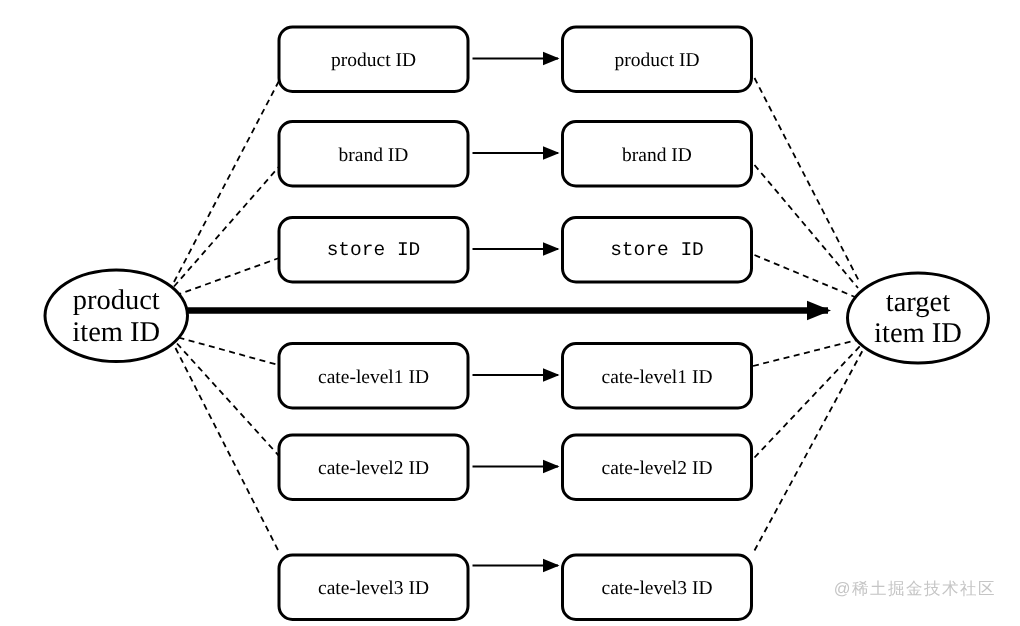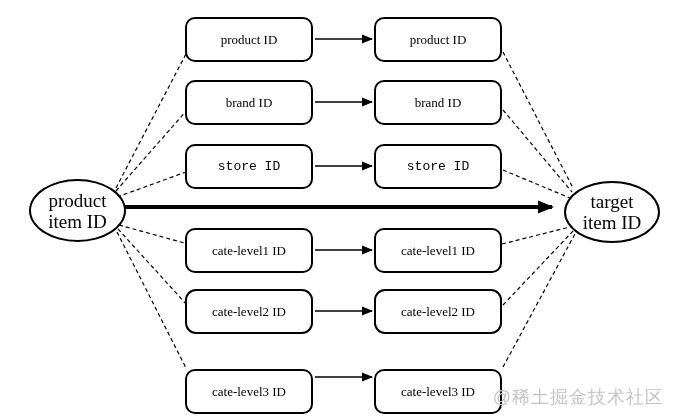--- a/index.html
+++ b/index.html
@@ -36,21 +36,21 @@
     font-size: 13px;
     color: #000000;
     white-space: nowrap;
   }
   .left-col  { left: 185px; }
   .right-col { left: 374px; }
   .row0 { top: 17px; }
   .row1 { top: 80px; font-family: Liberation Serif, serif; }
   .row2 { top: 144px; font-family: Liberation Mono, monospace; }
   .row3 { top: 228px; text-align: center; }
-  .row4 { top: 289px; border-radius: 11px; }
+  .row4 { top: 289px; }
   .row5 { top: 369px; }
   .ellipse-node {
     position: absolute;
     box-sizing: border-box;
     border: 2.5px solid #000000;
     border-radius: 50%;
     background: #ffffff;
     display: flex;
     flex-direction: column;
     align-items: center;
@@ -59,21 +59,21 @@
     line-height: 21px;
     color: #000000;
     text-align: center;
   }
   .ellipse-target  { left: 29px;  top: 179px; width: 97px; height: 63px; }
   .ellipse-context { left: 564px; top: 181px; width: 96px; height: 62px; }
   .watermark {
     position: absolute;
     right: 16px;
     top: 385px;
-    font-size: 18px;
+    font-size: 11px;
     color: #c5c5c5;
     font-family: "Liberation Sans", "DejaVu Sans", sans-serif;
     letter-spacing: 1px;
     white-space: nowrap;
   }
 </style>
 </head>
 <body>
 
 <div class="canvas">

